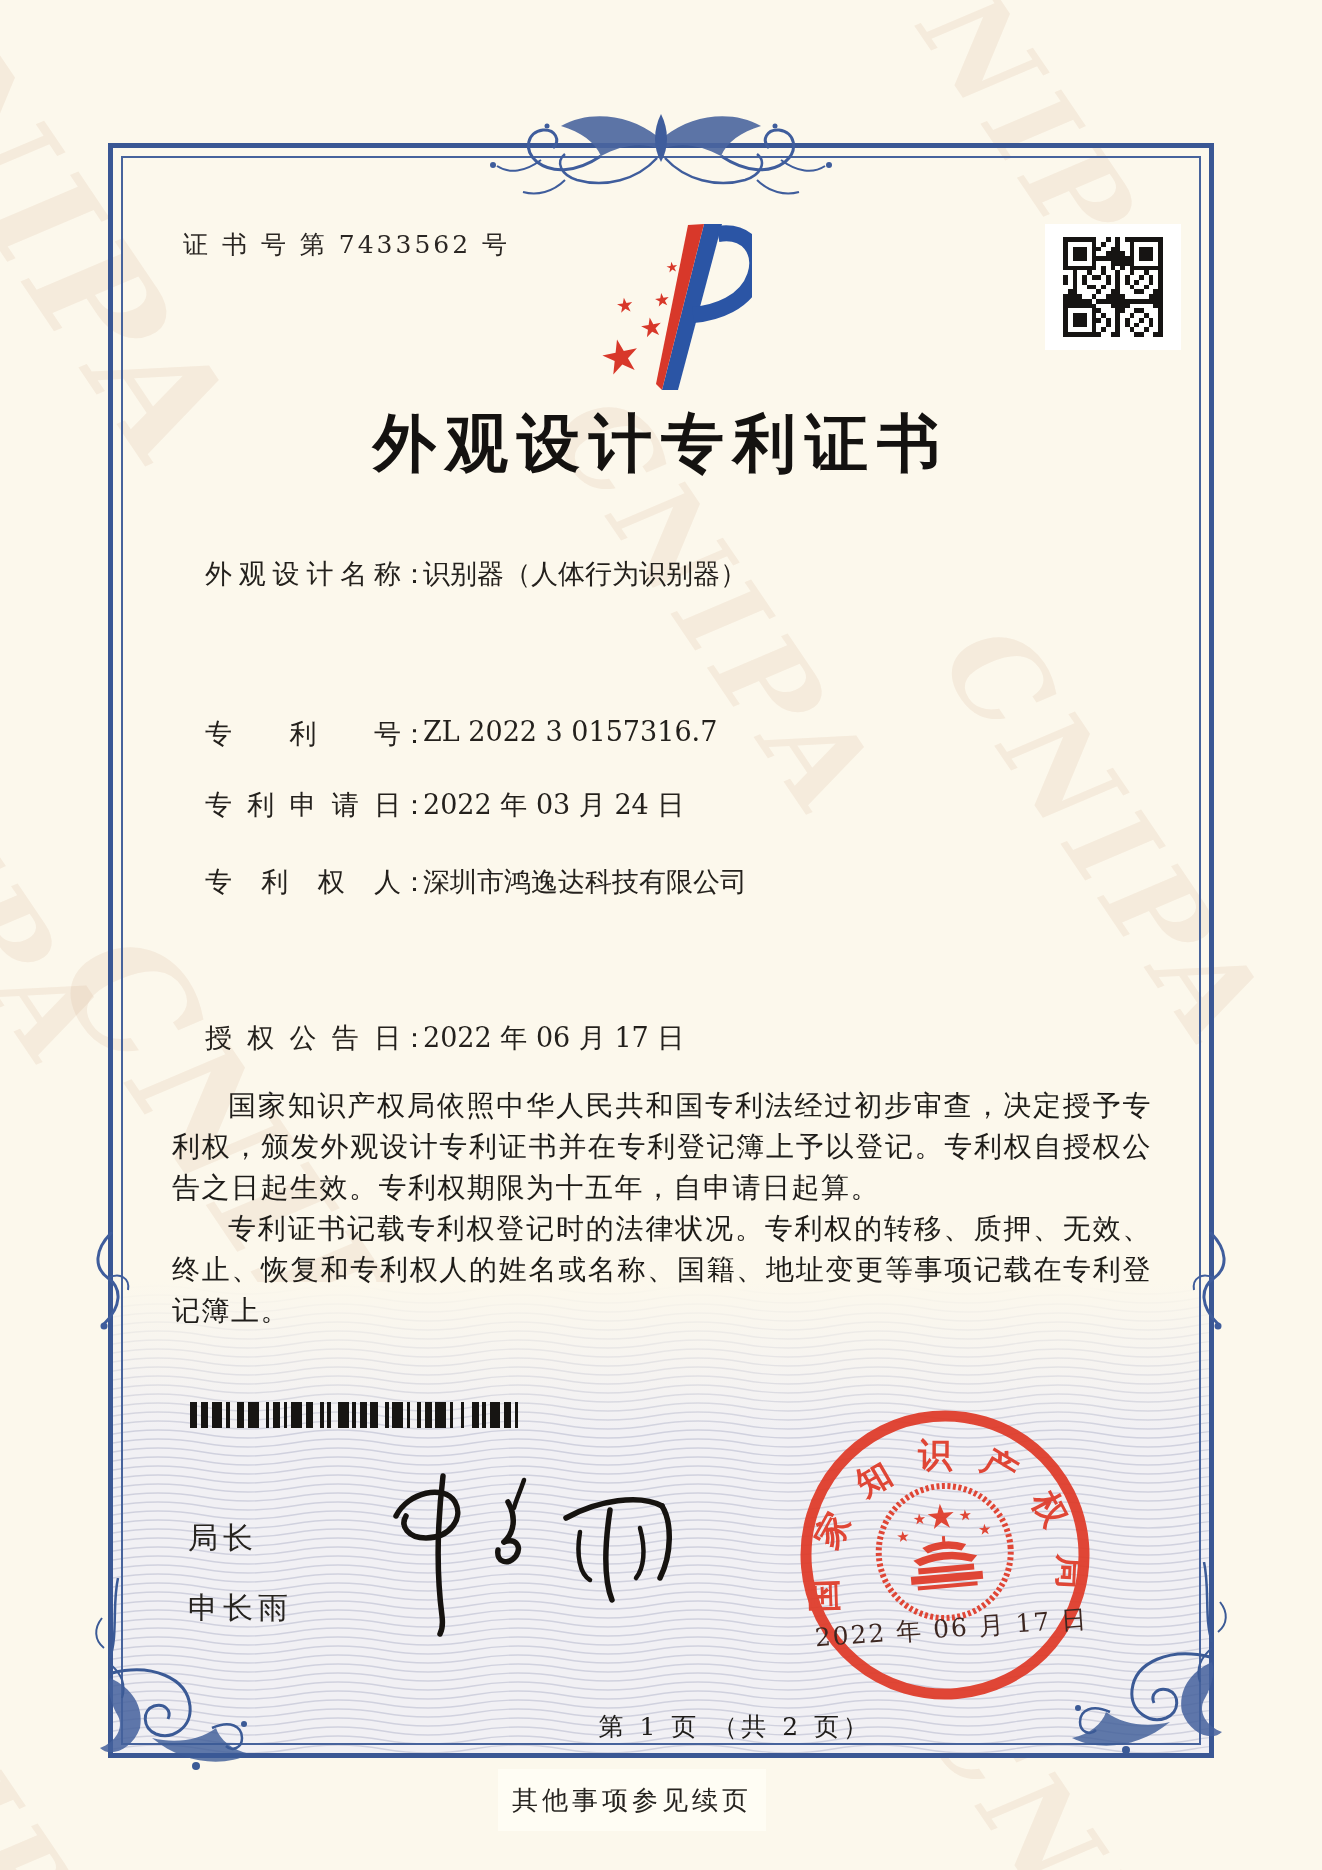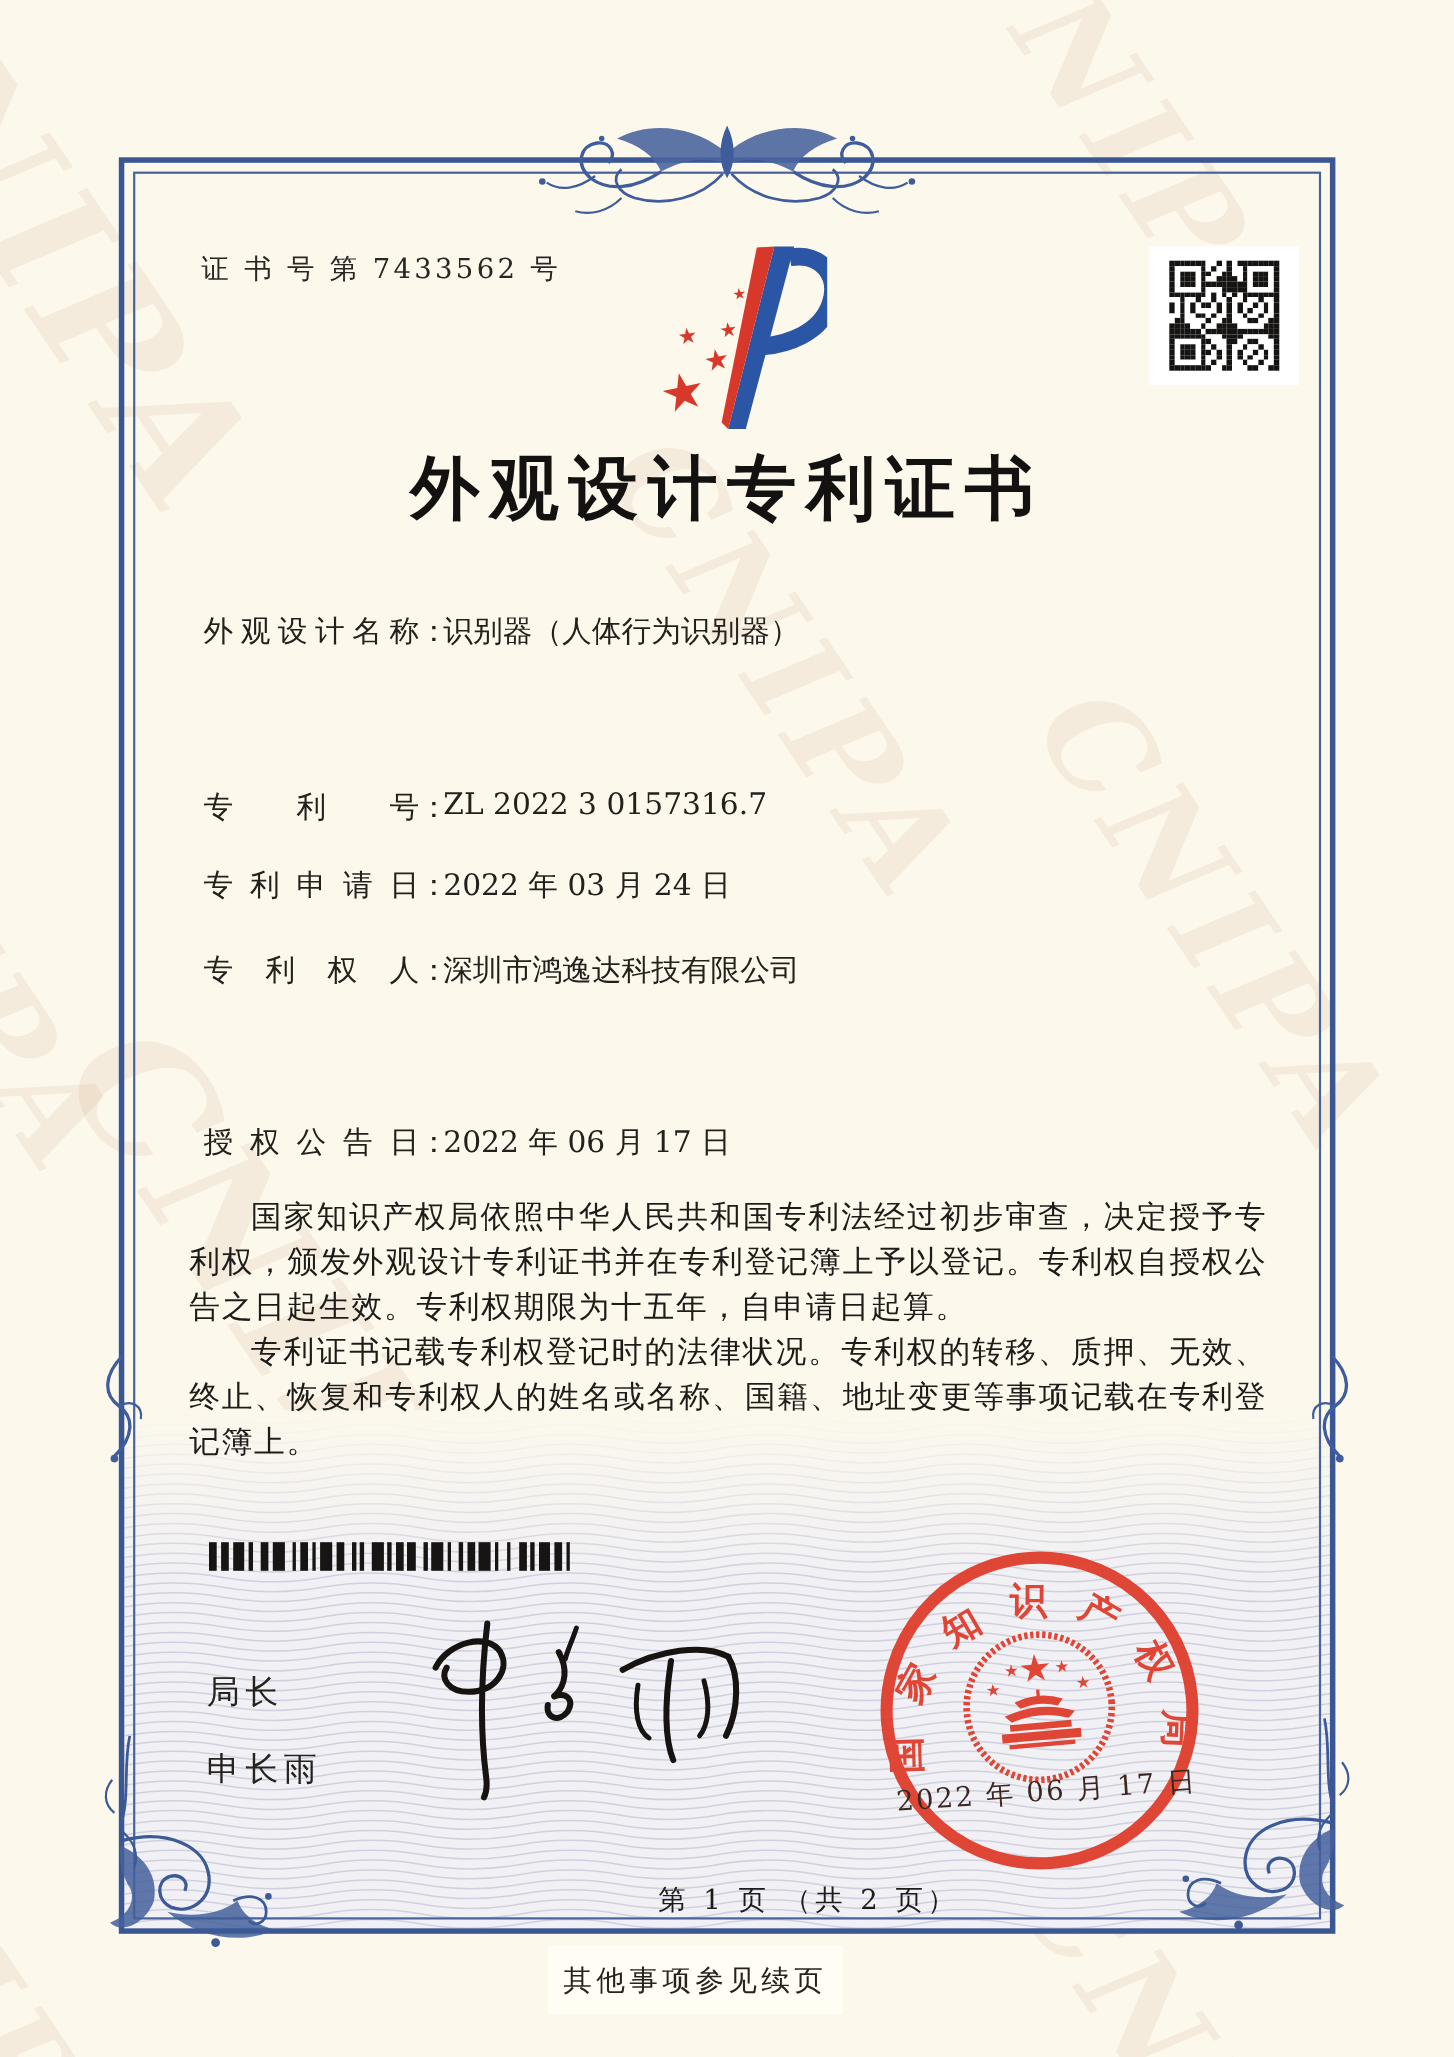--- a/index.html
+++ b/index.html
@@ -16,21 +16,21 @@
   
   #waves{left:113px;top:1282px;z-index:1;}
   .wavefade{left:113px;top:1282px;width:1096px;height:150px;z-index:2;
             background:linear-gradient(180deg,#fcf8ec 0%,rgba(252,248,236,0) 100%);}
   
   .cert-no{left:183px;top:228px;font-size:25px;letter-spacing:3px;color:#2a2623;z-index:5;}
   .title{left:0;top:401px;width:1322px;text-align:center;font-size:63px;font-weight:bold;
          letter-spacing:9px;color:#141210;z-index:5;}
   
   .row{position:absolute;left:185px;font-size:27px;color:#24211d;white-space:nowrap;z-index:5;}
-  .lbl{display:inline-block;width:196px;text-align:justify;text-align-last:justify;vertical-align:top;}
+  .lbl{display:inline-block;width:196px;text-align:justify;text-align-last:justify;vertical-align:top;margin-left:20px;}
   .colon{display:inline-block;width:16px;vertical-align:top;}
   .val{margin-left:6px;vertical-align:top;}
   .addr-val{display:inline-block;margin-left:6px;white-space:normal;width:760px;line-height:38px;vertical-align:top;}
   .pair2{position:absolute;left:585px;top:0;white-space:nowrap;}
   .pair2 .lbl{width:170px;}
   
   .body-text{left:172px;top:1085px;width:980px;z-index:5;}
   .body-text p{margin:0;font-size:28px;line-height:41px;letter-spacing:1.5px;text-indent:2em;text-align:justify;}
   
   #barcode{left:190px;top:1402px;width:336px;height:26px;display:flex;align-items:stretch;z-index:5;}

